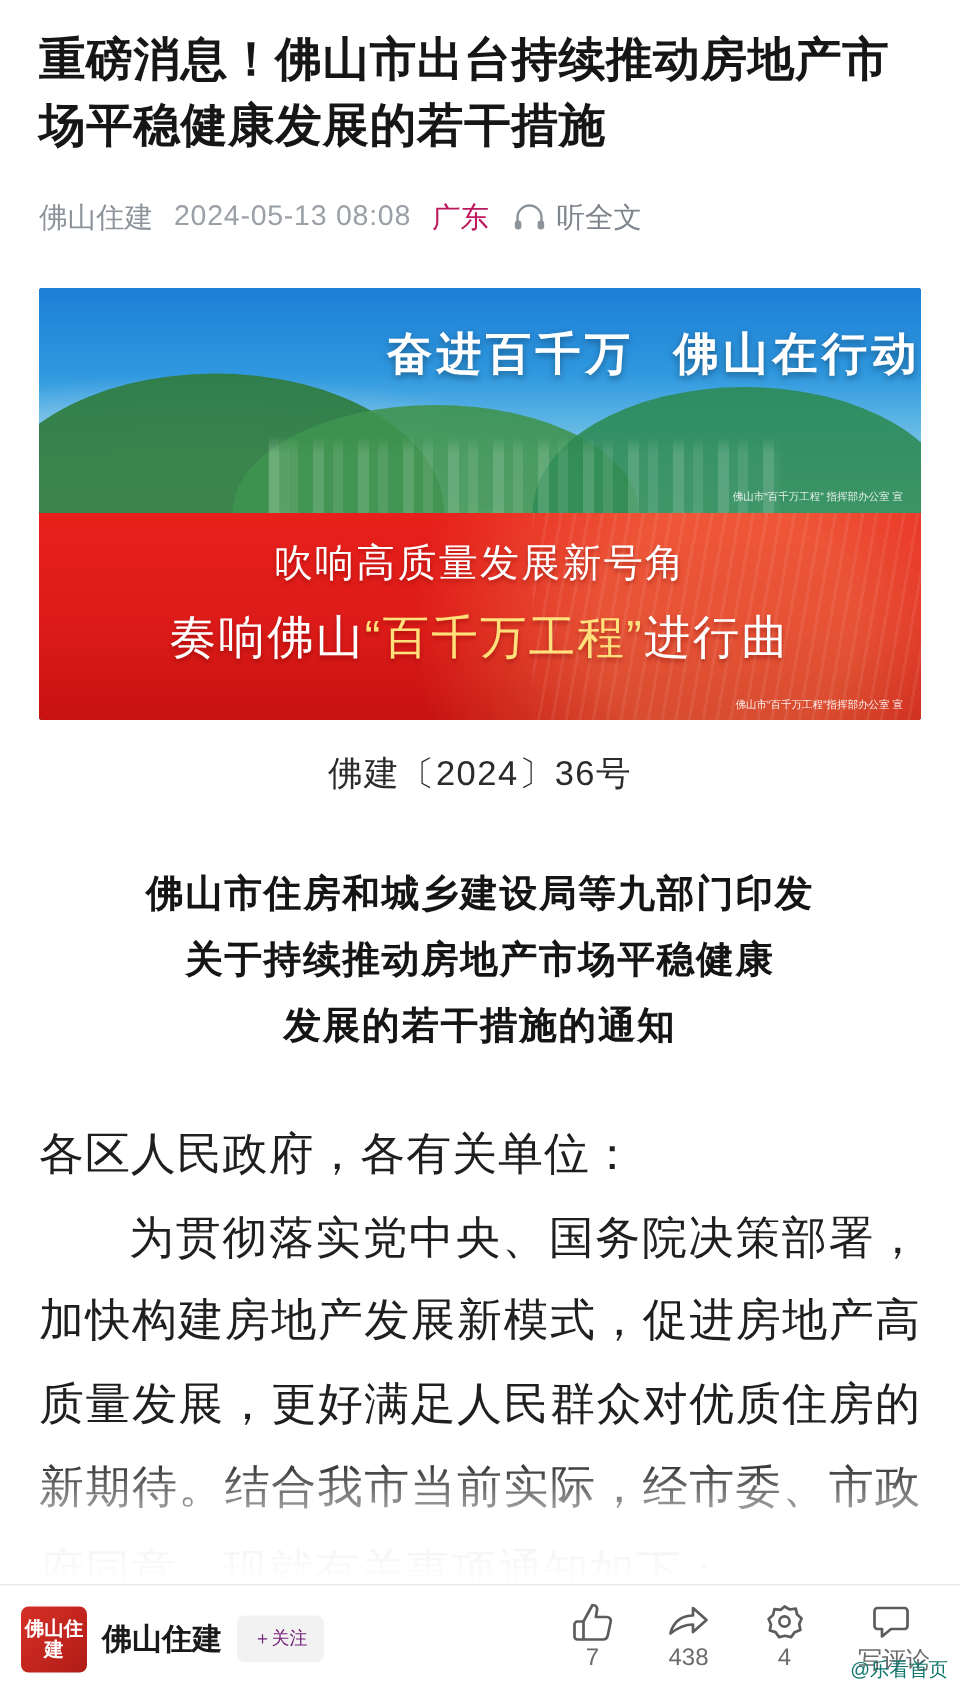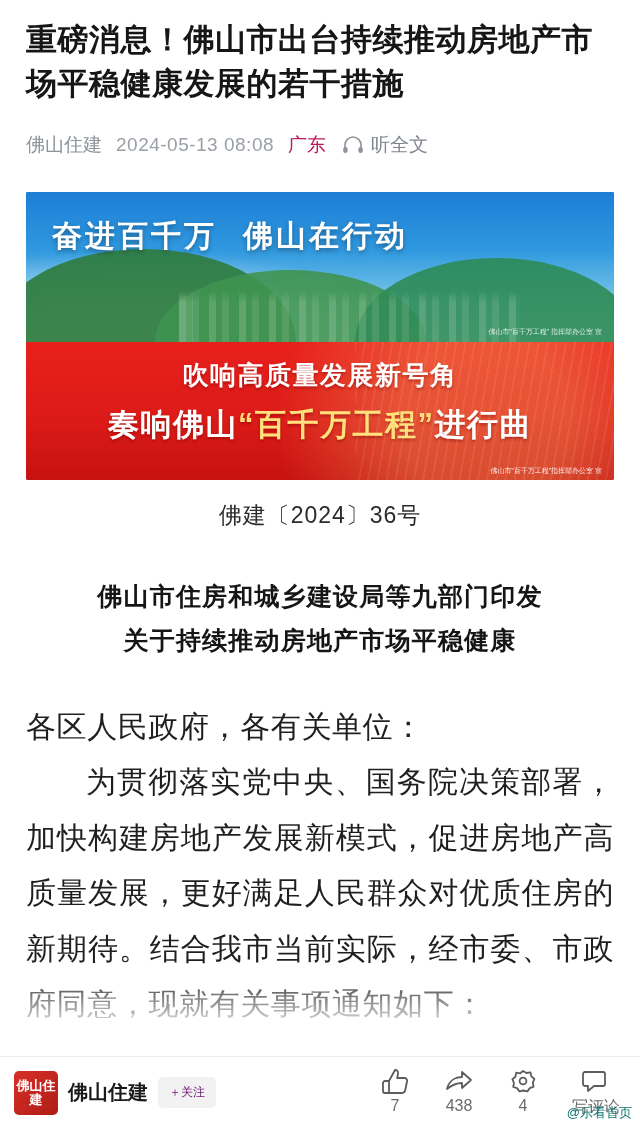--- a/index.html
+++ b/index.html
@@ -88,28 +88,27 @@
         rgba(255,255,255,0.06) 7px 13px,
         rgba(255,255,255,0.22) 13px 20px,
         rgba(255,255,255,0.04) 20px 30px);
     -webkit-mask-image: linear-gradient(180deg, transparent 0 22%, #000 40%, #000 100%);
     mask-image: linear-gradient(180deg, transparent 0 22%, #000 40%, #000 100%);
     opacity: .55;
   }
   .poster-top-text {
     position: absolute;
     left: 0; right: 0; top: 16%;
-    text-align: left;
+    text-align: right;
     font-size: 30px;
     font-weight: bold;
     color: #ffffff;
     letter-spacing: 3px;
     text-shadow: 0 2px 5px rgba(0,0,0,.35);
     white-space: nowrap;
-    padding-left: 26px;
   }
   .poster-top-text .gap { display: inline-block; width: 26px; }
   .poster-top-seal {
     position: absolute;
     right: 12px;
     bottom: 6px;
     font-size: 7px;
     color: rgba(255,255,255,.85);
     line-height: 1.3;
     text-align: right;
@@ -129,21 +128,21 @@
     right: 0; bottom: 0;
     width: 44%; height: 100%;
     background:
       repeating-linear-gradient(100deg, rgba(255,255,255,0.10) 0 2px, rgba(255,255,255,0) 2px 9px);
     opacity: .7;
   }
   .poster-line1, .poster-line2 {
     position: absolute;
     left: 0; right: 0;
     text-align: center;
-    font-weight: bold;
+    font-weight: normal;
     color: #ffffff;
     white-space: nowrap;
     text-shadow: 0 2px 3px rgba(120,0,0,.45);
   }
   .poster-line1 { top: 12%; font-size: 26px; letter-spacing: 1.5px; }
   .poster-line2 { top: 45%; font-size: 31px; letter-spacing: 1.5px; }
   .poster-line2 .y { color: #ffe07a; }
   .poster-bottom-seal {
     position: absolute;
     right: 12px; bottom: 5px;
@@ -325,20 +324,21 @@
         </div>
         <div class="poster-bottom-seal">佛山市“百千万工程”指挥部办公室 宣</div>
       </div>
     </div>
     <div class="doc-no">佛建〔2024〕36号</div>
   </div>
 
   <div class="doc-title">
     <div>佛山市住房和城乡建设局等九部门印发</div>
     <div>关于持续推动房地产市场平稳健康</div>
+    <div>发展的若干措施的通知</div>
   </div>
 
   <div class="body-text">
     <p>各区人民政府，各有关单位：</p>
     <p class="indent">为贯彻落实党中央、国务院决策部署，加快构建房地产发展新模式，促进房地产高质量发展，更好满足人民群众对优质住房的新期待。结合我市当前实际，经市委、市政府同意，现就有关事项通知如下：</p>
   </div>
 
   <div class="section-card">
     <div class="sec-title">优化供地管理</div>
   </div>

